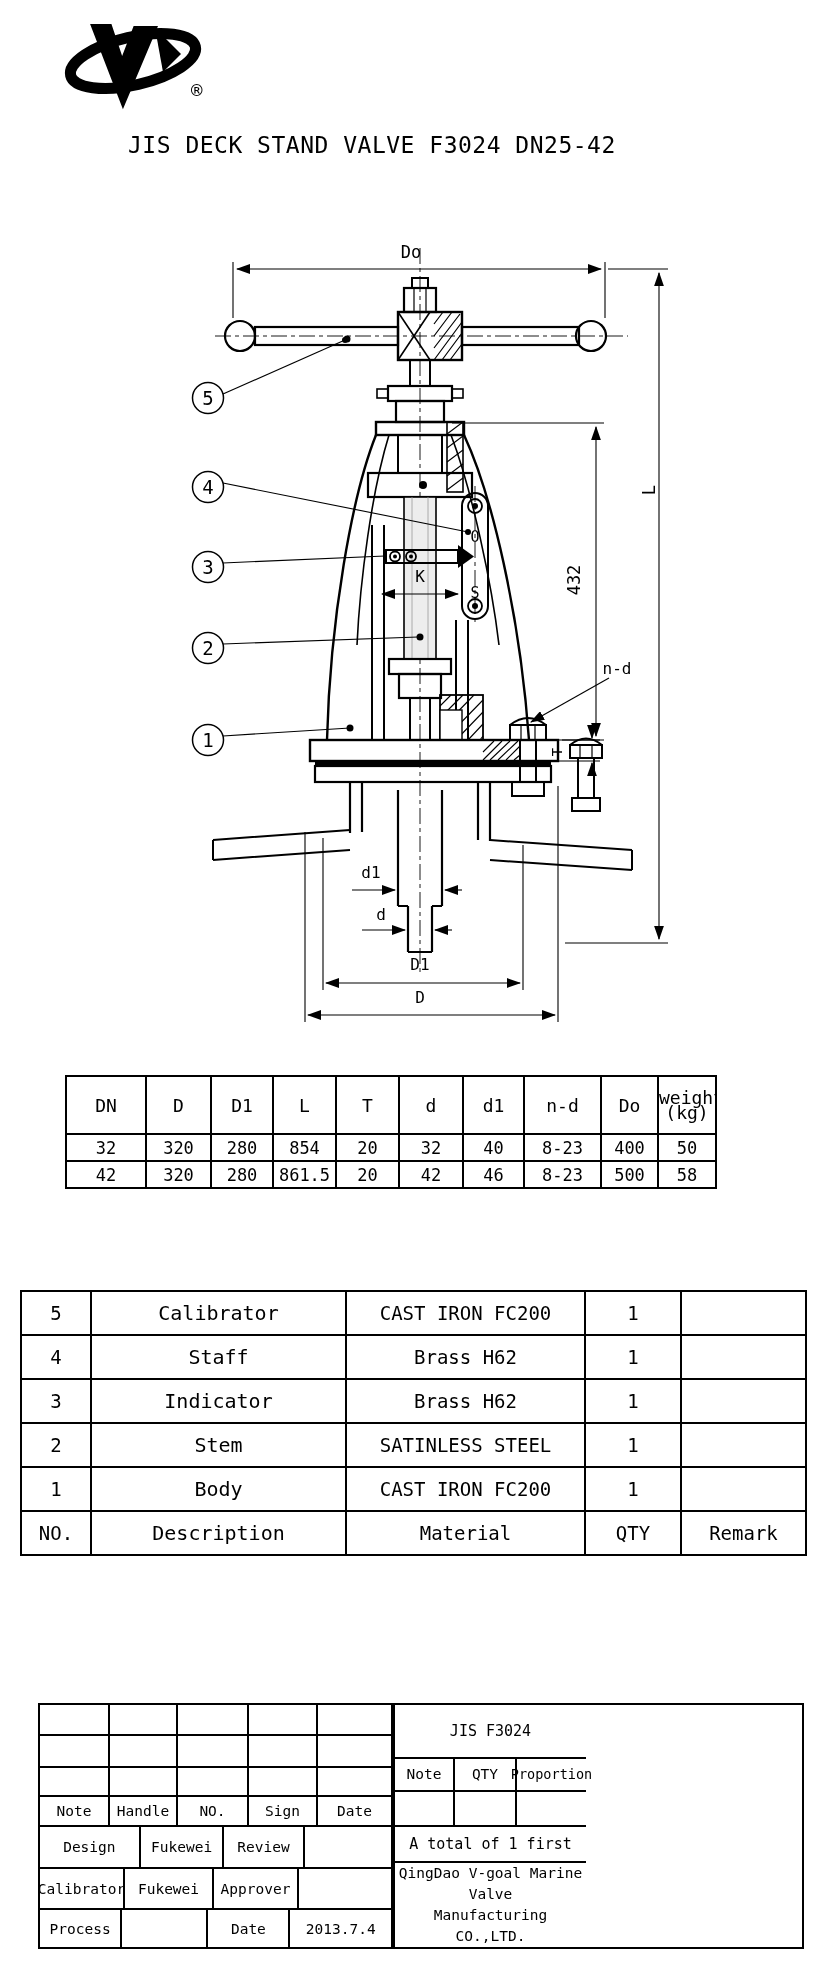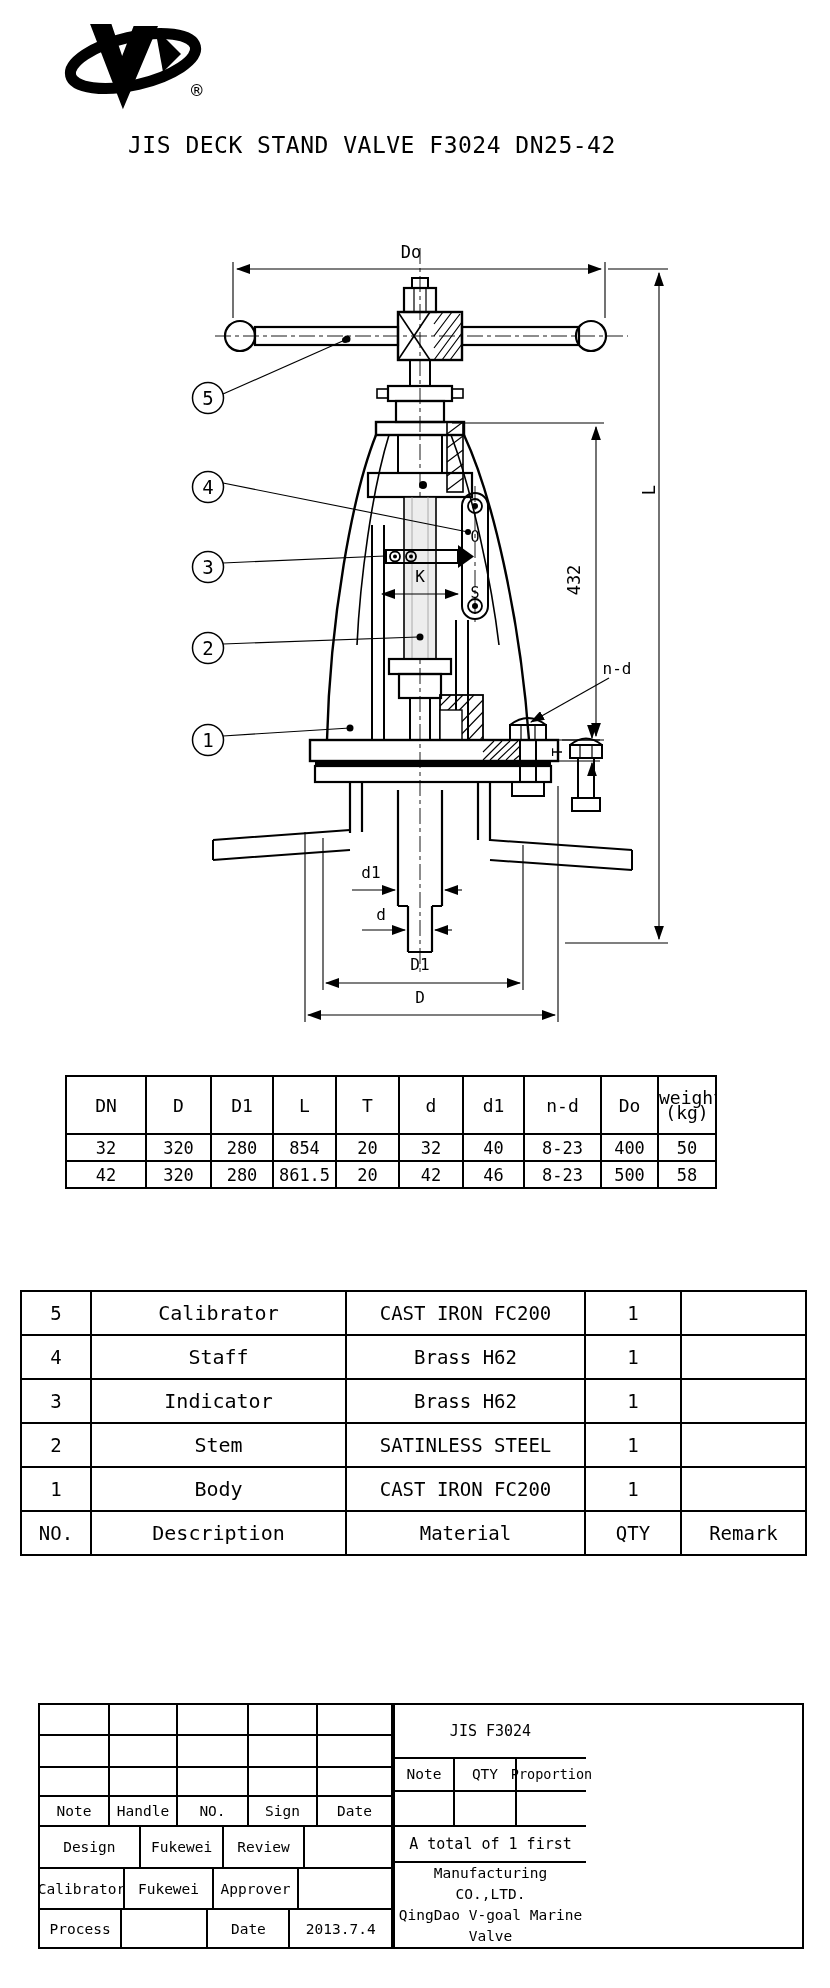--- a/index.html
+++ b/index.html
@@ -396,19 +396,19 @@
         <div class="cell" style="width:62px">QTY</div>
         <div class="cell" style="width:69px;font-size:13.5px">Proportion</div>
       </div>
       <div class="row" style="height:41px">
         <div class="cell" style="width:60px"></div>
           <div class="cell" style="width:62px"></div>
         <div class="cell" style="width:69px"></div>
       </div>
       <div class="total-box">A total of 1 first</div>
       <div class="co-box">
+        <span>QingDao V-goal Marine Valve</span>
         <span>Manufacturing CO.,LTD.</span>
-        <span>QingDao V-goal Marine Valve</span>
       </div>
     </div>
   </div>
 
 </div>
 
 </body></html>

